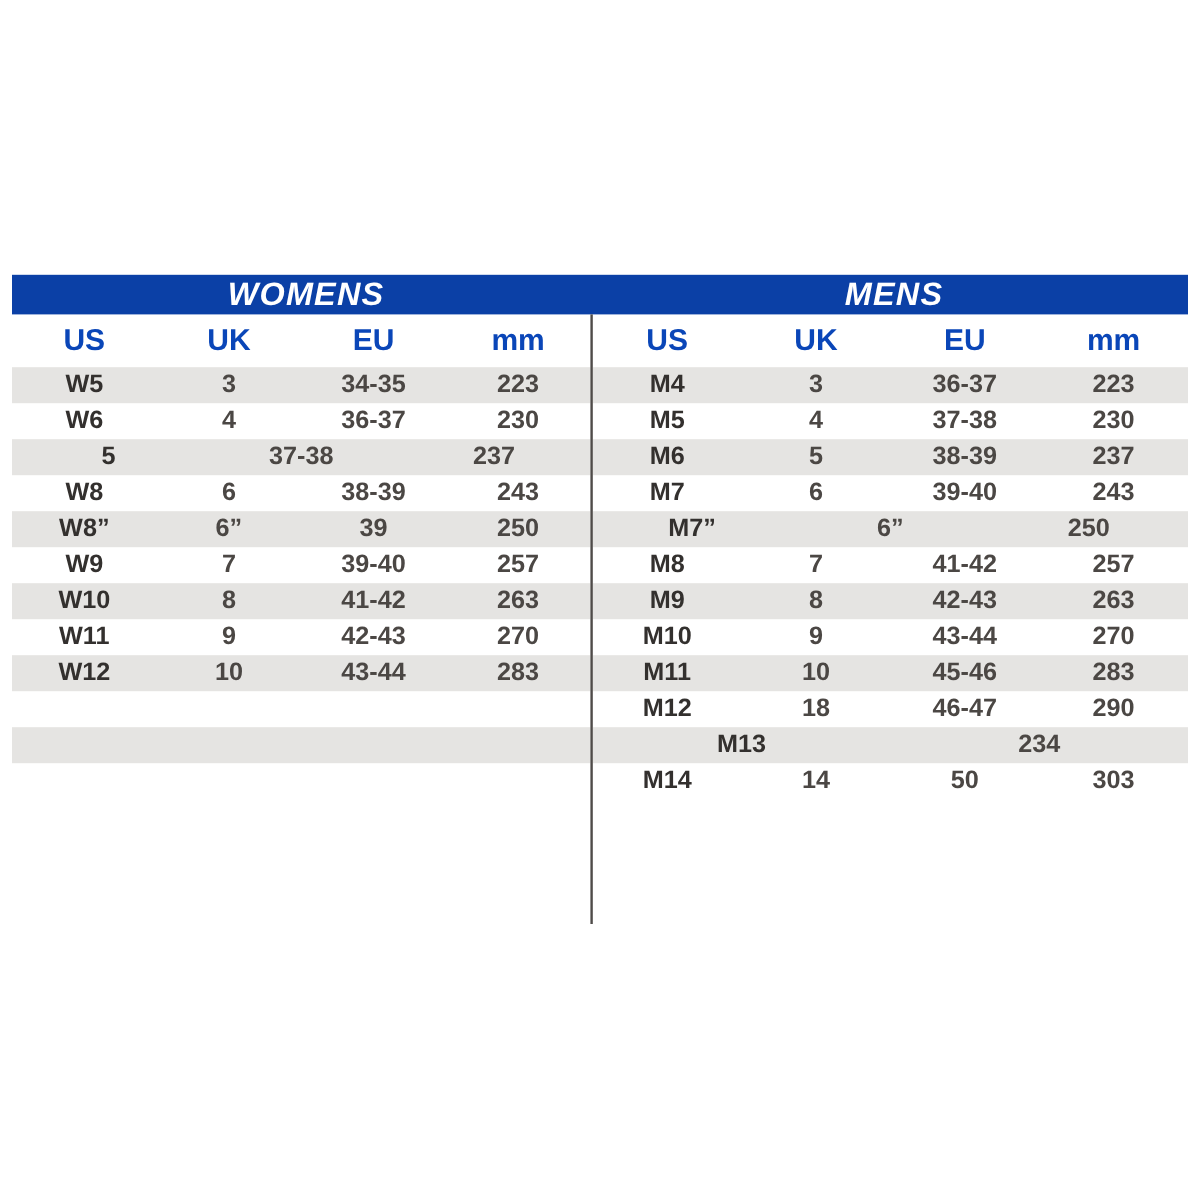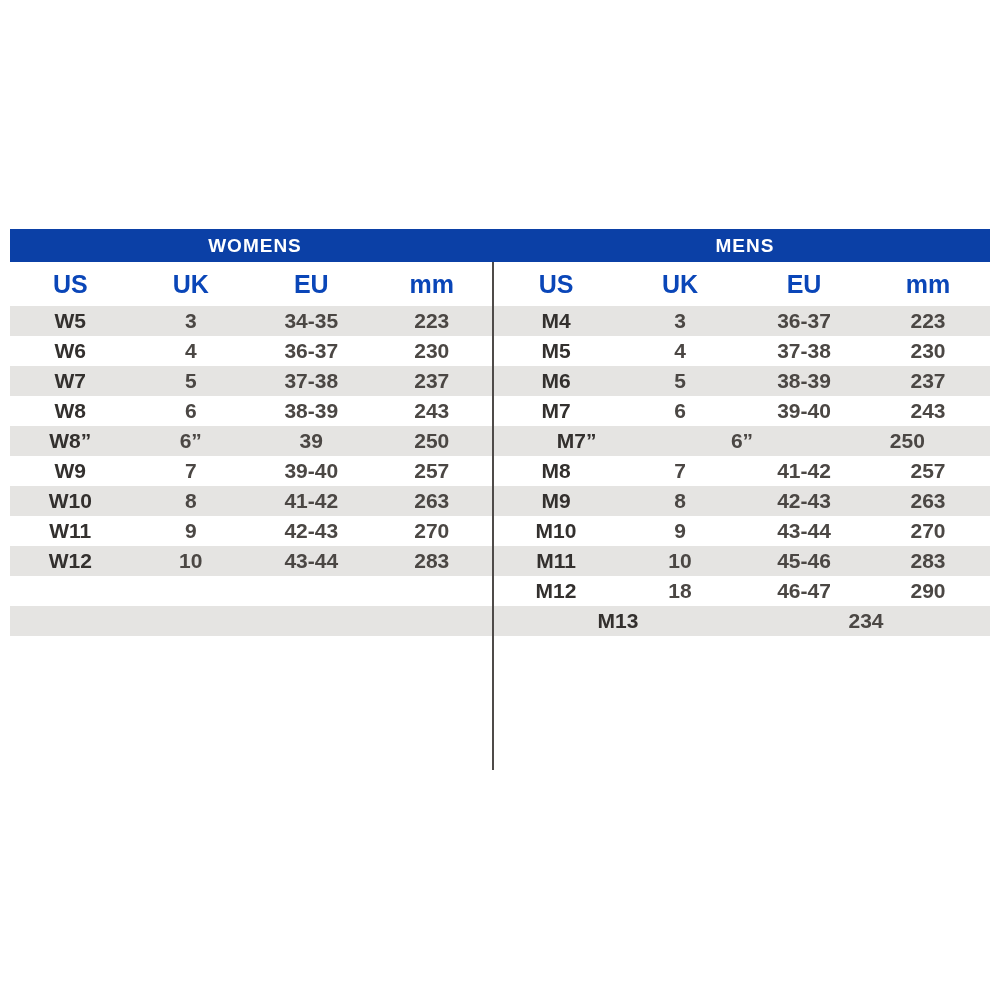--- a/index.html
+++ b/index.html
@@ -21,23 +21,24 @@
     display: flex;
     height: 33px;
     background: var(--header-bar, #0B40A6);
   }
   .header-half {
     flex: 1;
     display: flex;
     align-items: center;
     justify-content: center;
     color: var(--header-bar-text, #ffffff);
-    font-size: 19px;
+    font-size: 27px;
     font-weight: bold;
     letter-spacing: 1px;
+    font-style: italic;
   }
   .tables {
     position: relative;
     display: flex;
     text-align: center;
   }
   .half { display: block; }
   .half.womens { width: 482px; }
   .half.mens { width: 496px; margin-left: 2px; }
   .divider {
@@ -93,21 +94,20 @@
           <div class="cell">34-35</div>
           <div class="cell">223</div>
         </div>
         <div class="row data">
           <div class="cell">W6</div>
           <div class="cell">4</div>
           <div class="cell">36-37</div>
           <div class="cell">230</div>
         </div>
         <div class="row data stripe">
-          <div class="cell">W7</div>
           <div class="cell">5</div>
           <div class="cell">37-38</div>
           <div class="cell">237</div>
         </div>
         <div class="row data">
           <div class="cell">W8</div>
           <div class="cell">6</div>
           <div class="cell">38-39</div>
           <div class="cell">243</div>
         </div>
@@ -224,15 +224,21 @@
         <div class="row data">
           <div class="cell">M12</div>
           <div class="cell">18</div>
           <div class="cell">46-47</div>
           <div class="cell">290</div>
         </div>
         <div class="row data stripe">
           <div class="cell">M13</div>
           <div class="cell">234</div>
         </div>
+        <div class="row data">
+          <div class="cell">M14</div>
+          <div class="cell">14</div>
+          <div class="cell">50</div>
+          <div class="cell">303</div>
+        </div>
       </div>
   </div>
 </div>
 
 </body></html>

